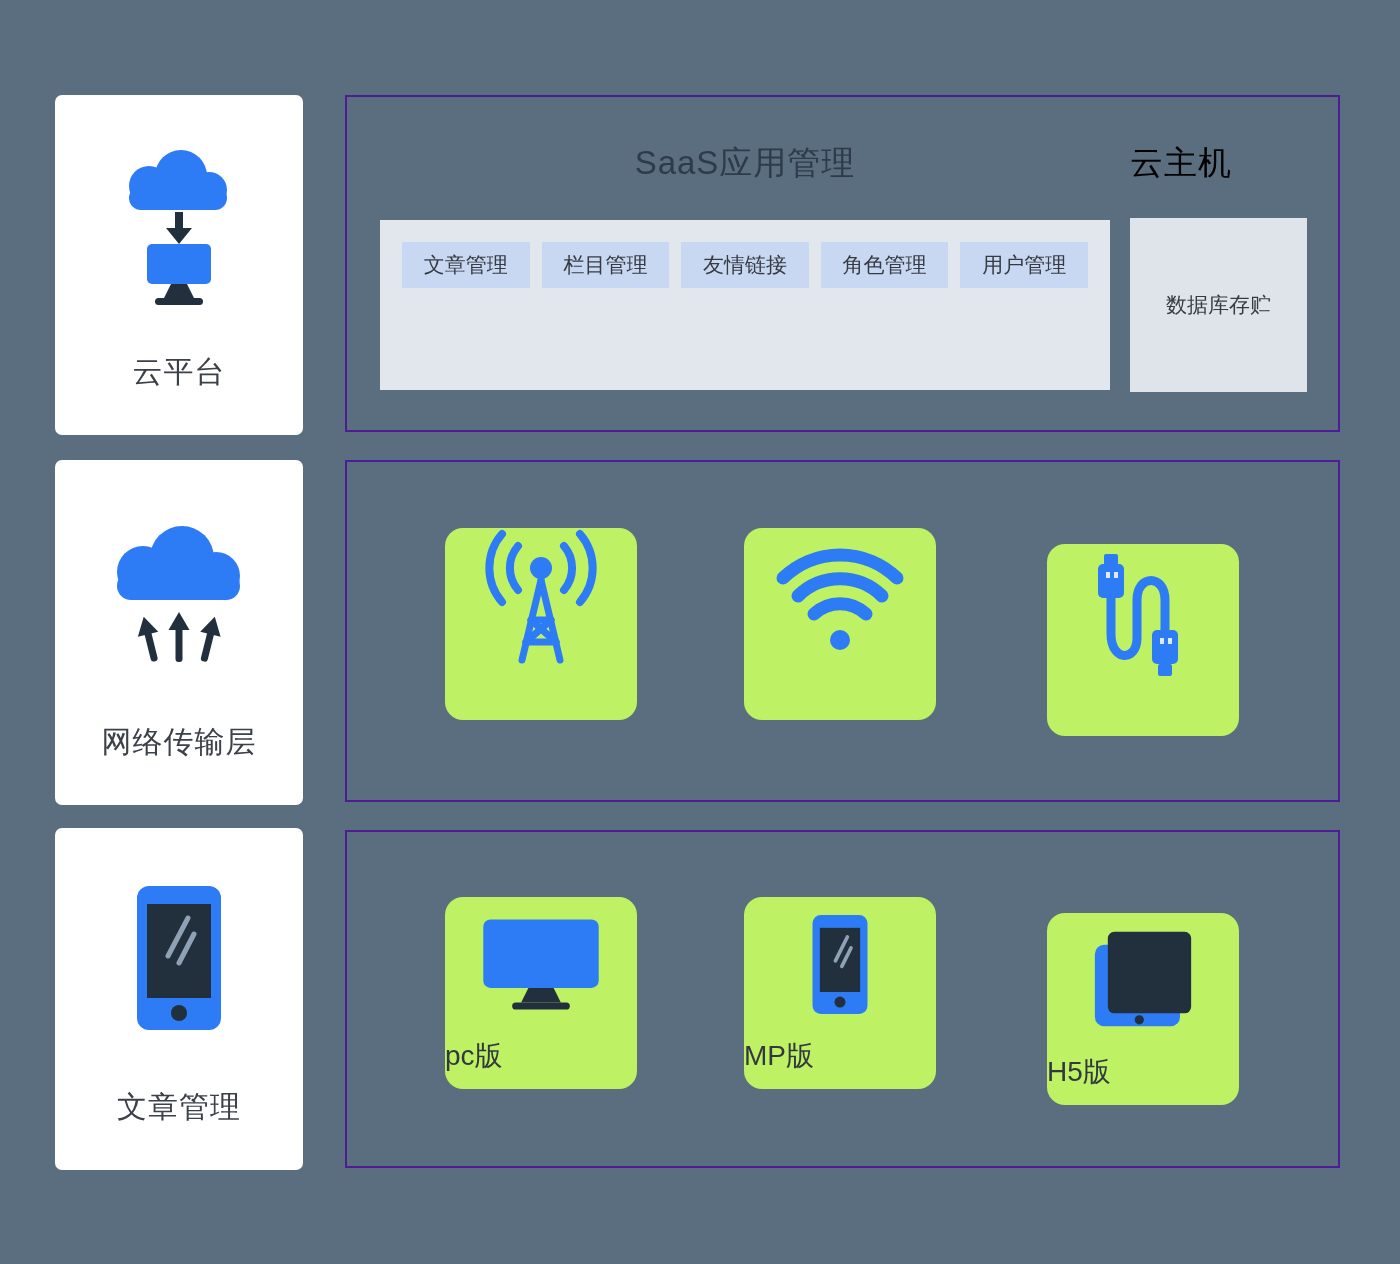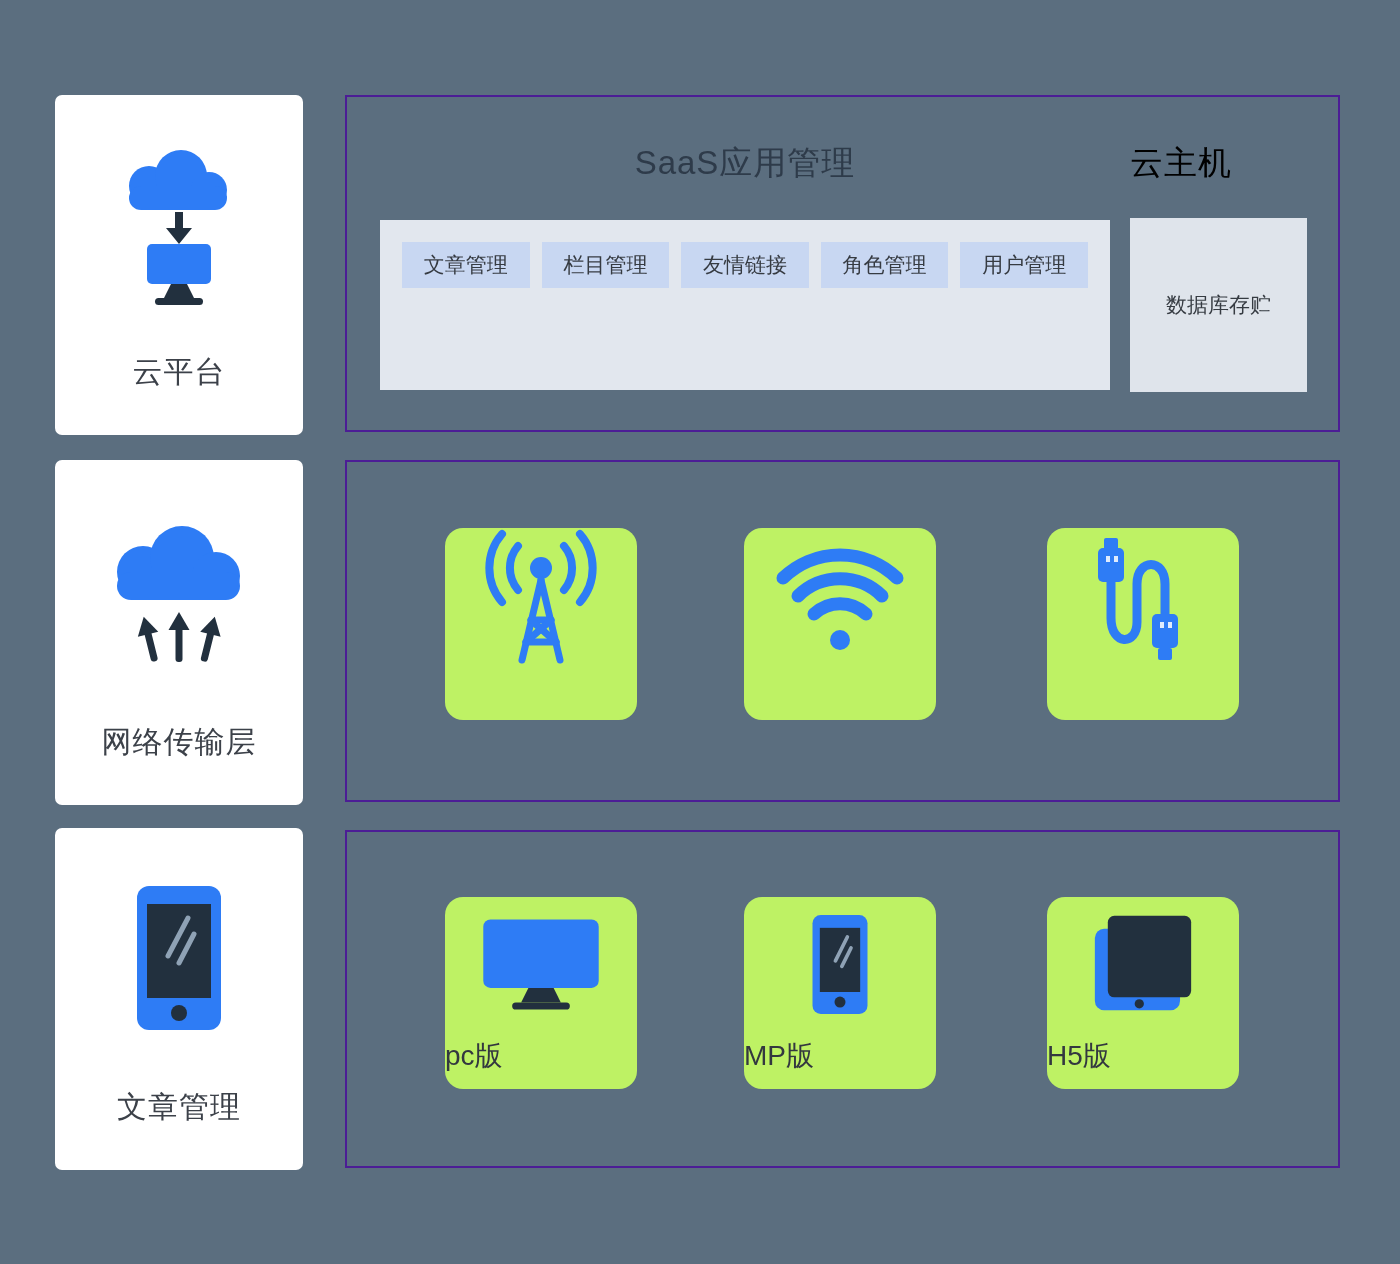--- a/index.html
+++ b/index.html
@@ -70,21 +70,21 @@
   }
 
   
   .tile{
     position:absolute;width:192px;height:192px;
     background:#bef264;border-radius:18px;
     display:flex;justify-content:center;
   }
   .tile.pos-1{left:98px;}
   .tile.pos-2{left:397px;}
-  .tile.pos-3{left:700px;}
+  .tile.pos-3{left:700px;margin-top:16px;}
   #section-network .tile{top:66px;}
   #section-terminal .tile{top:65px;}
   .tile.labeled{
     flex-direction:column;justify-content:flex-end;
     box-sizing:border-box;padding-bottom:14px;
   }
   .tile.labeled .t-icon{flex:1;display:flex;align-items:center;justify-content:center;}
   .tile .tile-label{font-size:28px;color:#33383f;margin-top:6px;}
 </style>
 </head>

